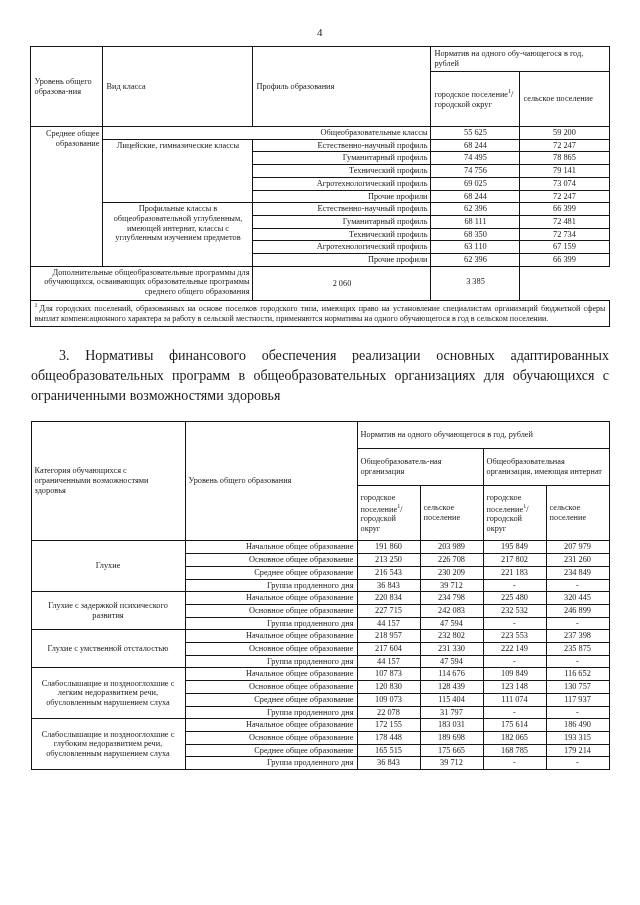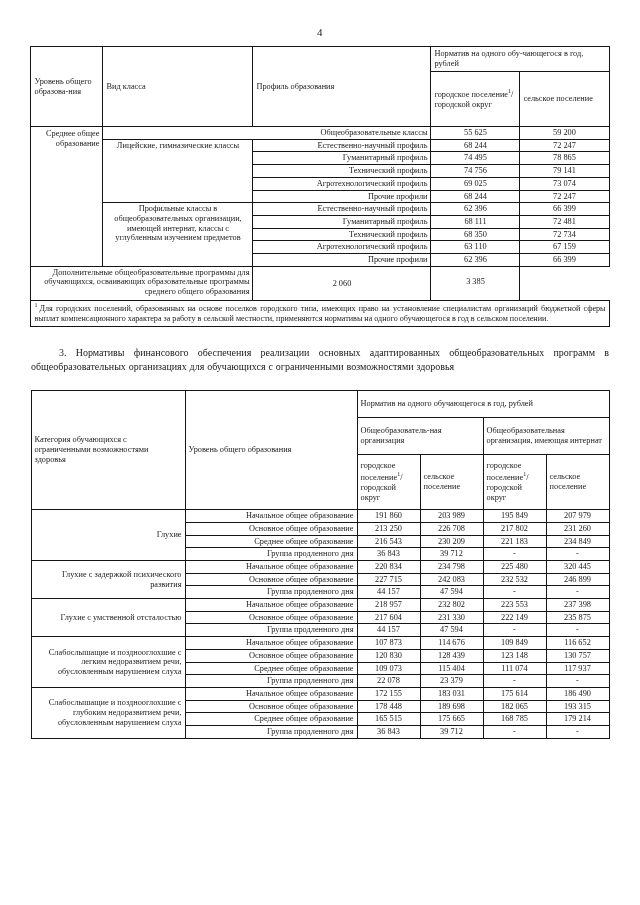--- a/index.html
+++ b/index.html
@@ -63,21 +63,21 @@
     text-align: center;
     vertical-align: top;
     padding-top: 2px;
   }
   td.num {
     text-align: center;
     vertical-align: middle;
     white-space: nowrap;
   }
   td.rowlabel {
-    text-align: right;
+    text-align: center;
     vertical-align: top;
     padding-top: 2px;
   }
   td.footnote {
     text-align: justify;
     font-size: 8.1px;
     line-height: 1.32;
     padding: 2px 4px 3px 4px;
     vertical-align: top;
   }
@@ -86,21 +86,21 @@
     vertical-align: super;
     margin-right: 2px;
   }
   sup.fn {
     font-size: 6px;
     vertical-align: super;
   }
   .para {
     width: 578px;
     margin: 0 auto;
-    font-size: 10px;
+    font-size: 14px;
     line-height: 1.42;
     text-align: justify;
     text-indent: 28px;
     padding-top: 19px;
     padding-bottom: 16px;
     word-spacing: 0.4px;
   }
   .tablewrap2 {
     padding-top: 0px;
   }
@@ -164,21 +164,21 @@
           <td class="num">69 025</td>
           <td class="num">73 074</td>
         </tr>
         <tr>
           <td class="txt">Прочие профили</td>
           <td class="num">68 244</td>
           <td class="num">72 247</td>
         </tr>
 
         <tr>
-          <td class="txtm" rowspan="5" style="vertical-align:top">Профильные классы в общеобразовательных организации, имеющей интернат, классы с углубленным изучением предметов</td>
+          <td class="txtm" rowspan="5" style="vertical-align:top">Профильные классы в общеобразовательной углубленным, имеющей интернат, классы с углубленным изучением предметов</td>
           <td class="txt">Естественно-научный профиль</td>
           <td class="num">62 396</td>
           <td class="num">66 399</td>
         </tr>
         <tr>
           <td class="txt">Гуманитарный профиль</td>
           <td class="num">68 111</td>
           <td class="num">72 481</td>
         </tr>
         <tr>
@@ -334,21 +334,21 @@
         <tr>
           <td class="txt">Среднее общее образование</td>
           <td class="num">109 073</td>
           <td class="num">115 404</td>
           <td class="num">111 074</td>
           <td class="num">117 937</td>
         </tr>
         <tr>
           <td class="txt">Группа продленного дня</td>
           <td class="num">22 078</td>
-          <td class="num">23 379</td>
+          <td class="num">31 797</td>
           <td class="num">-</td>
           <td class="num">-</td>
         </tr>
 
         <tr>
           <td class="rowlabel" rowspan="4">Слабослышащие и позднооглохшие с глубоким недоразвитием речи, обусловленным нарушением слуха</td>
           <td class="txt">Начальное общее образование</td>
           <td class="num">172 155</td>
           <td class="num">183 031</td>
           <td class="num">175 614</td>

